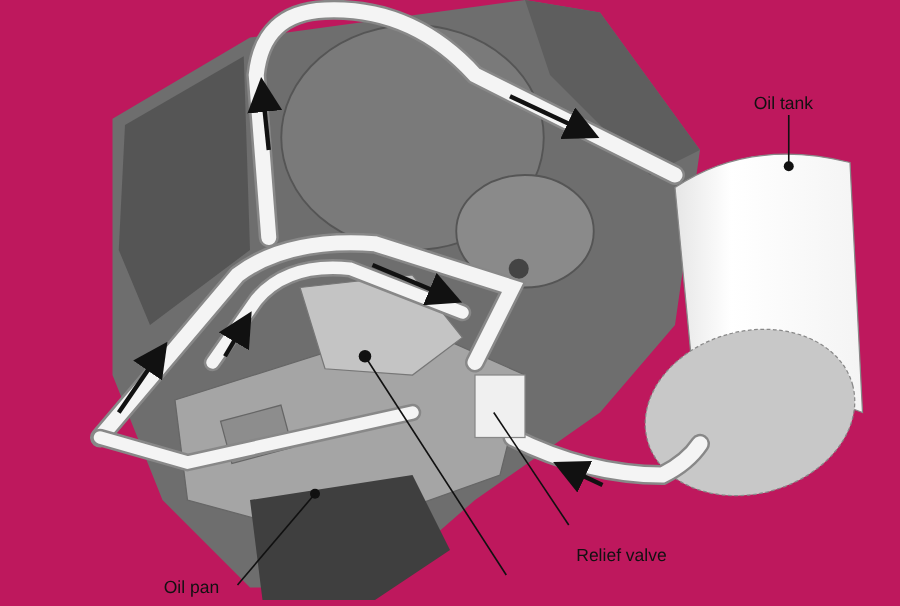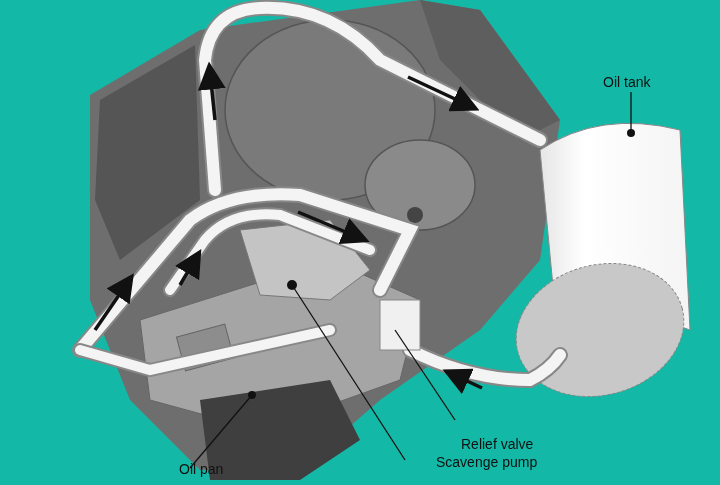--- a/index.html
+++ b/index.html
@@ -1,16 +1,16 @@
 <!DOCTYPE html>
 <html><head>
 <meta charset="utf-8">
 <style>
   html,body{margin:0;padding:0;background:#ffffff;}
-  #canvas{position:relative;width:720px;height:485px;overflow:hidden;background:#14b8a6;font-family:"Liberation Sans",sans-serif;}
+  #canvas{position:relative;width:720px;height:485px;overflow:hidden;background:#be185d;font-family:"Liberation Sans",sans-serif;}
   svg{position:absolute;left:0;top:0;}
   .label{position:absolute;font-size:14px;color:#111;white-space:nowrap;}
 </style>
 </head>
 <body>
 
 <div id="canvas">
   <svg width="720" height="485" viewBox="0 0 720 485">
     <defs>
       <marker id="ah" markerWidth="8" markerHeight="8" refX="5" refY="4" orient="auto">
@@ -71,15 +71,14 @@
     <g stroke="#111" stroke-width="1.3">
       <line x1="631" y1="133" x2="631" y2="92"></line>
       <line x1="395" y1="330" x2="455" y2="420"></line>
       <line x1="292" y1="285" x2="405" y2="460"></line>
       <line x1="252" y1="395" x2="190" y2="468"></line>
     </g>
   </svg>
 
   <span class="label" style="left:603px;top:74px;">Oil tank</span>
   <span class="label" style="left:461px;top:436px;">Relief valve</span>
-  <span class="label" style="left:436px;top:454px;">Scavenge pump</span>
-  <span class="label" style="left:131px;top:461px;margin-left:48px;">Oil pan</span>
+  <span class="label" style="left:131px;top:461px;">Oil pan</span>
 </div>
 
 </body></html>

